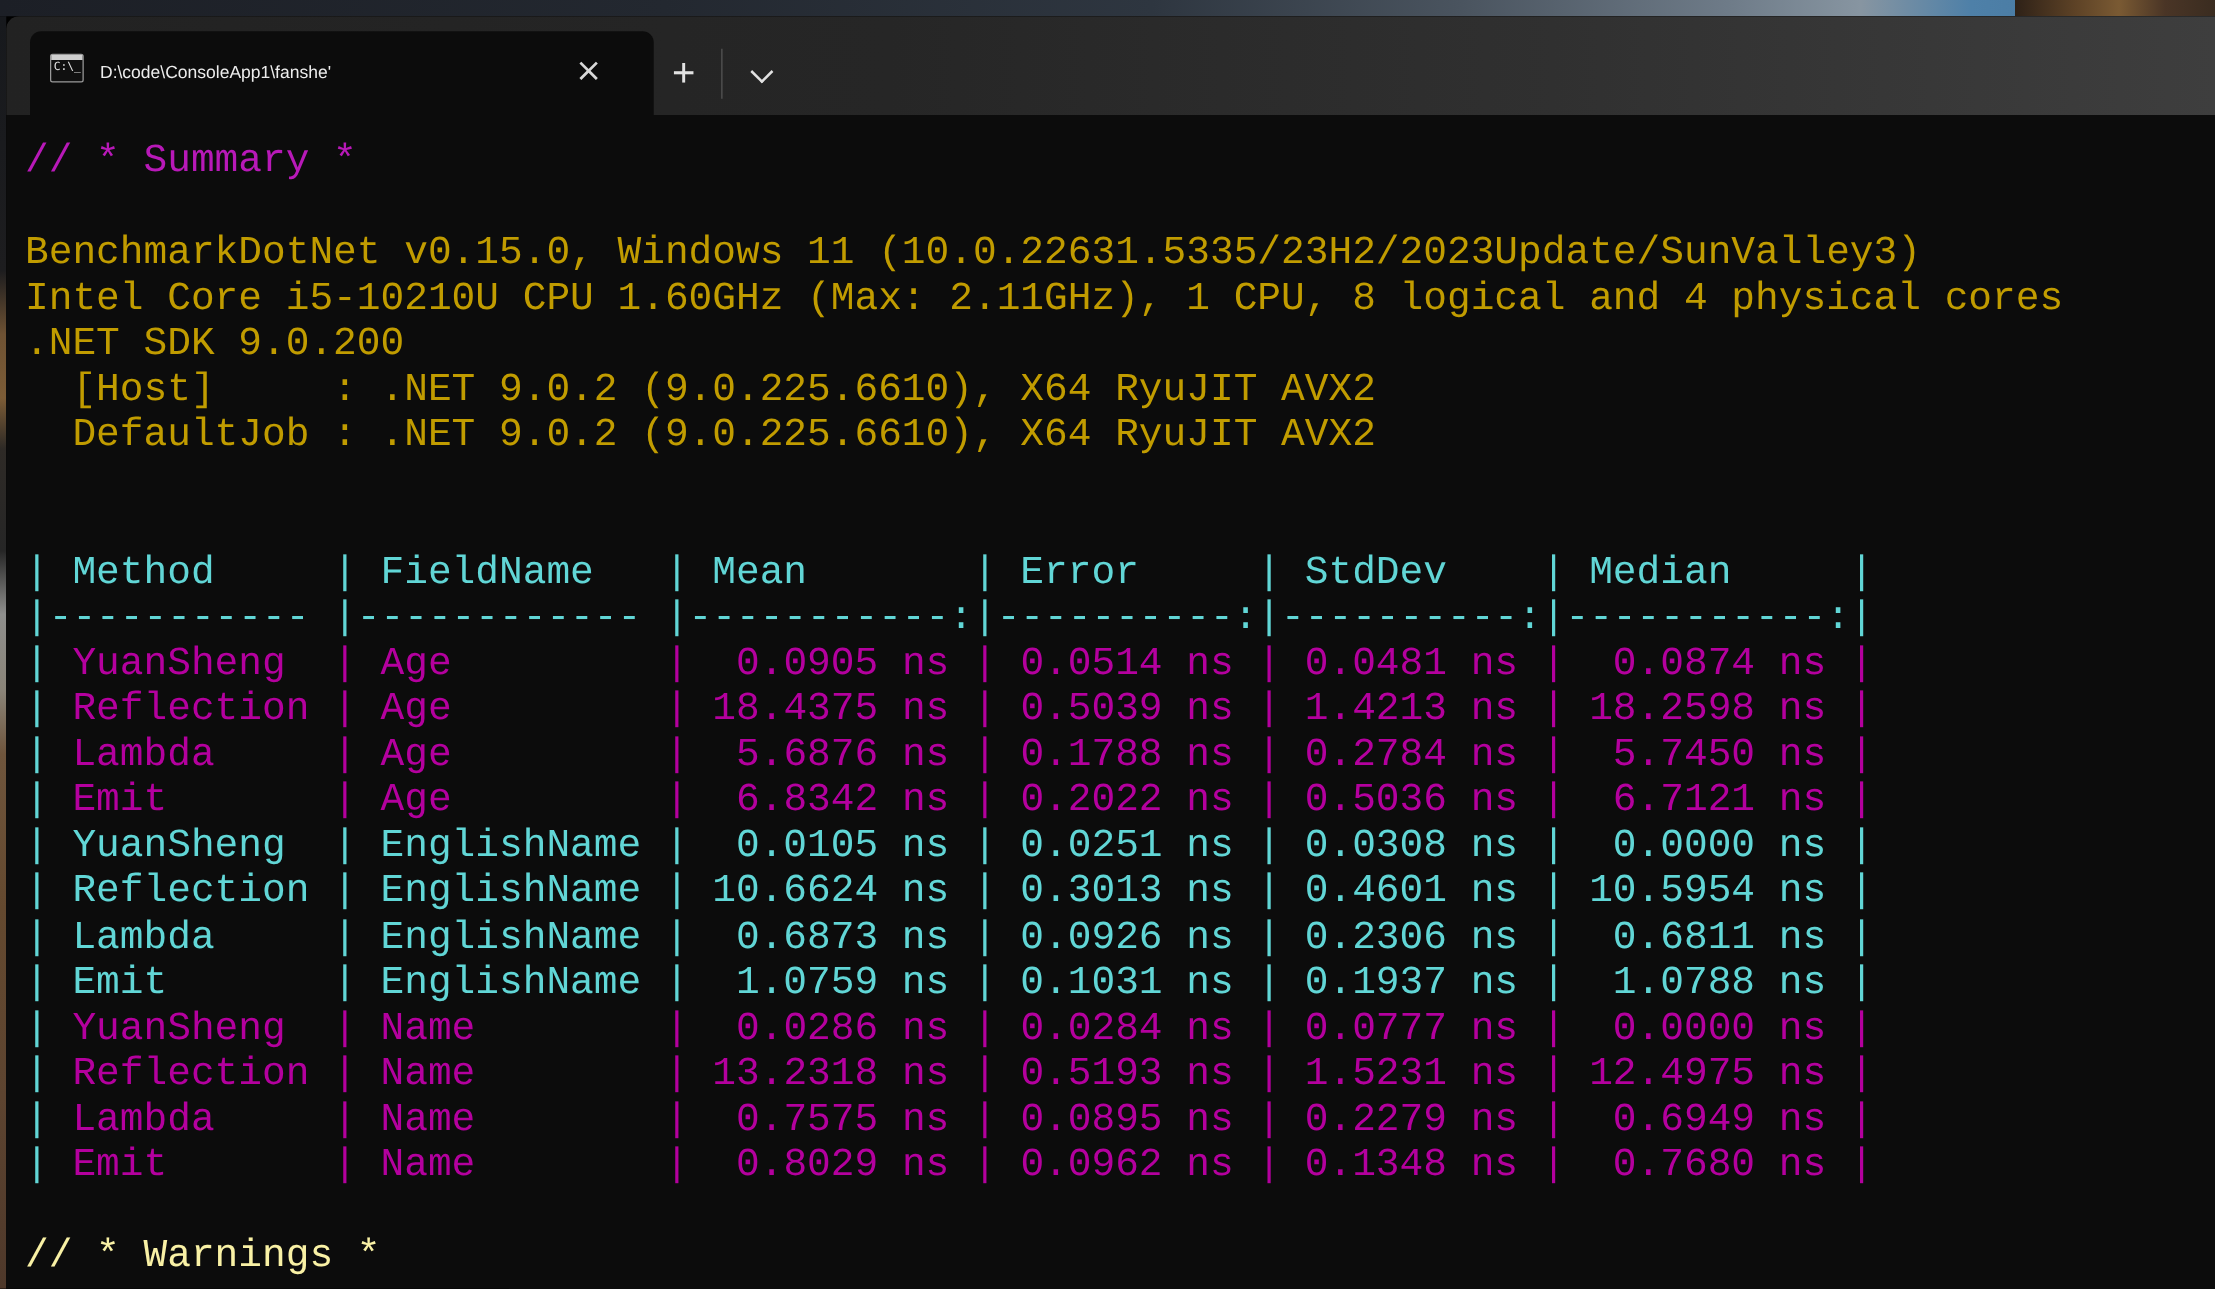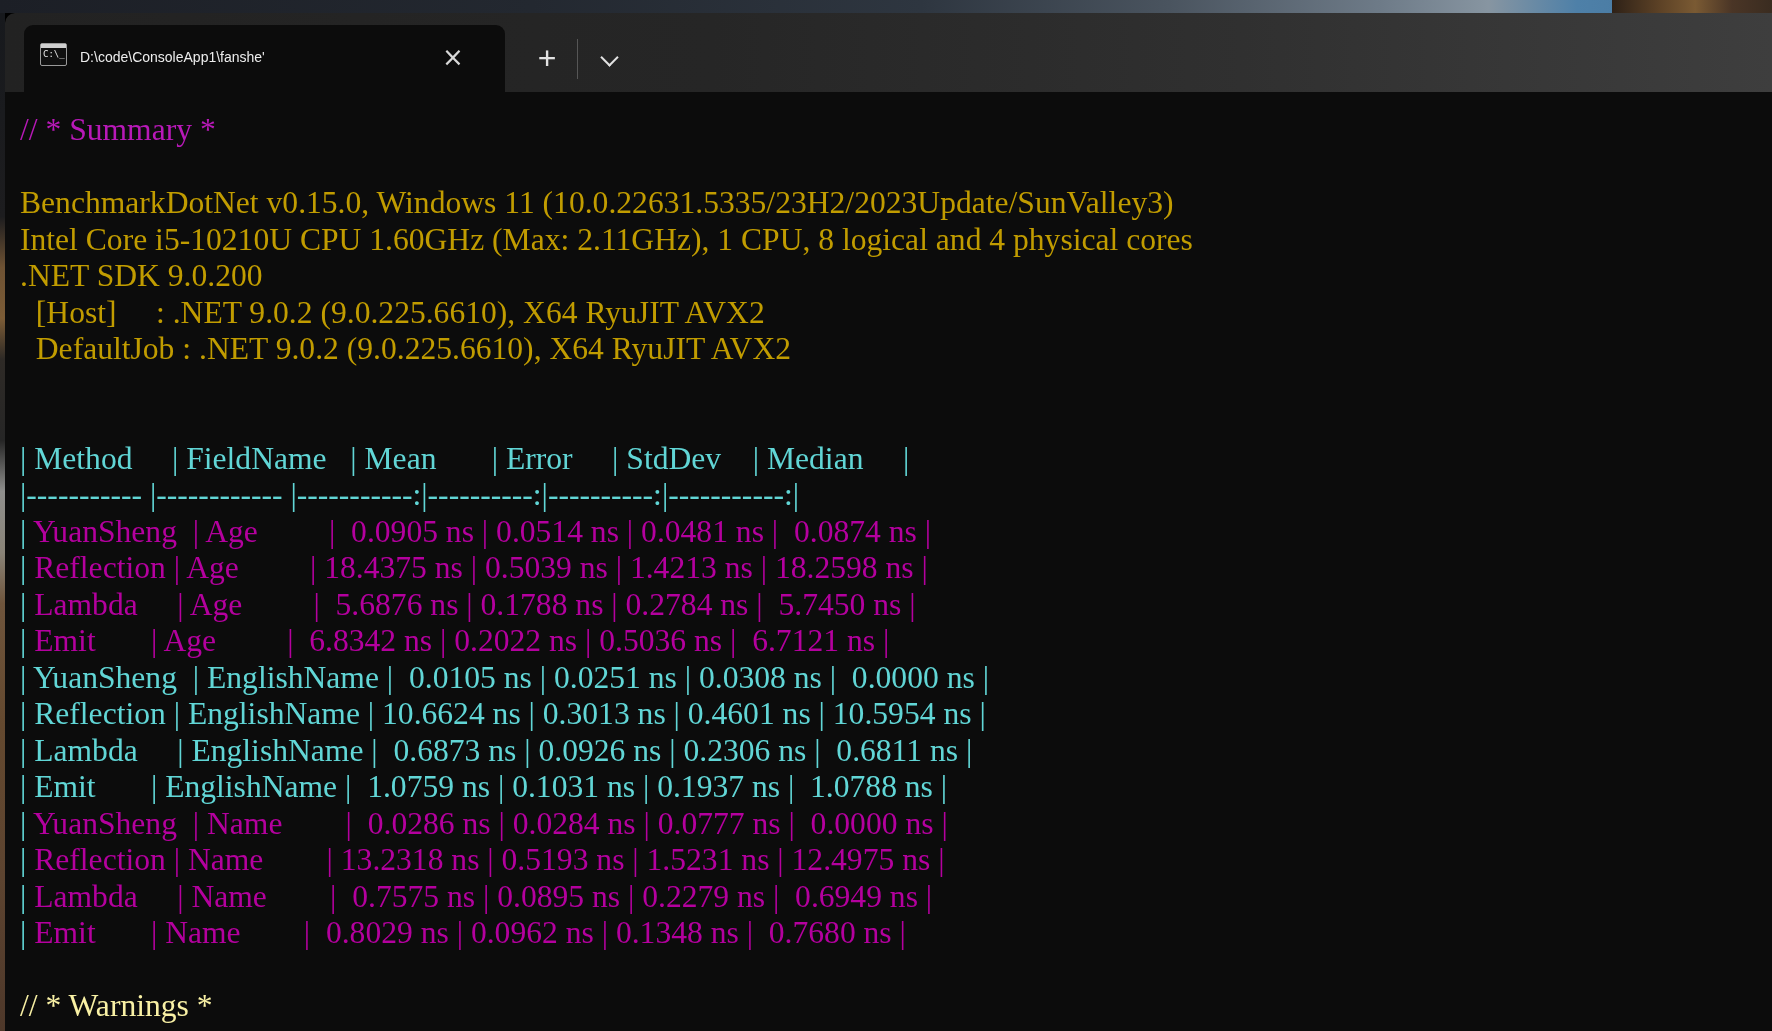--- a/index.html
+++ b/index.html
@@ -20,21 +20,21 @@
 
   
   .window{position:absolute;left:5px;top:13px;width:1767px;height:1018px;
     background:#0c0c0c;border-radius:10px 0 0 0;overflow:hidden;}
 
   
   .tabbar{position:absolute;left:0;top:0;width:100%;height:79px;
     background:linear-gradient(90deg,#222222 0%,#262626 40%,#303030 70%,#3e3e3e 100%);
     border-radius:10px 0 0 0;}
   .tab{position:absolute;left:19px;top:12px;width:481px;height:67px;
-    background:#0c0c0c;border-radius:9px 9px 0 0;}
+    background:#0c0c0c;border-radius:9px 9px 0 0;padding-left:18px;}
   .tab-icon{position:absolute;left:16px;top:18px;width:27px;height:23px;
     background:#101010;border:1px solid #9a9a9a;border-radius:2px;box-sizing:border-box;}
   .tab-icon::before{content:"";position:absolute;left:0;top:0;width:100%;height:4px;
     background:#cfcfcf;}
   .tab-icon span{position:absolute;left:2px;top:5px;font-size:9px;line-height:10px;
     color:#e8e8e8;font-family:"DejaVu Sans Mono",monospace;}
   .tab-title{position:absolute;left:56px;top:0;height:67px;line-height:64px;
     font-family:"Liberation Sans",sans-serif;font-size:14px;color:#ededed;
     white-space:nowrap;overflow:hidden;width:350px;}
   .tab-close{position:absolute;right:35px;top:16px;width:34px;height:34px;
@@ -45,21 +45,21 @@
     font-family:"Liberation Sans",sans-serif;}
   .tab-divider{position:absolute;left:572px;top:26px;width:1px;height:40px;background:#565656;}
   .dropdown-btn{position:absolute;left:582px;top:26px;width:44px;height:40px;}
   .chev{position:absolute;left:16px;top:12px;width:11px;height:11px;
     border-right:2px solid #e2e2e2;border-bottom:2px solid #e2e2e2;
     transform:rotate(45deg);}
 
   
   .content{position:absolute;left:0;top:79px;right:0;bottom:0;background:#0c0c0c;}
   .term{position:absolute;left:15px;top:20px;white-space:pre;
-    font-family:Liberation Serif, serif;font-size:31.6px;}
+    font-family:Liberation Mono, monospace;font-size:31.6px;}
   .tline{height:36.5px;line-height:36.5px;}
 </style>
 </head>
 <body>
 
 <div id="screen">
 
   <div class="wp-top"></div>
   <div class="wp-rock"></div>
   <div class="wp-left"></div>

